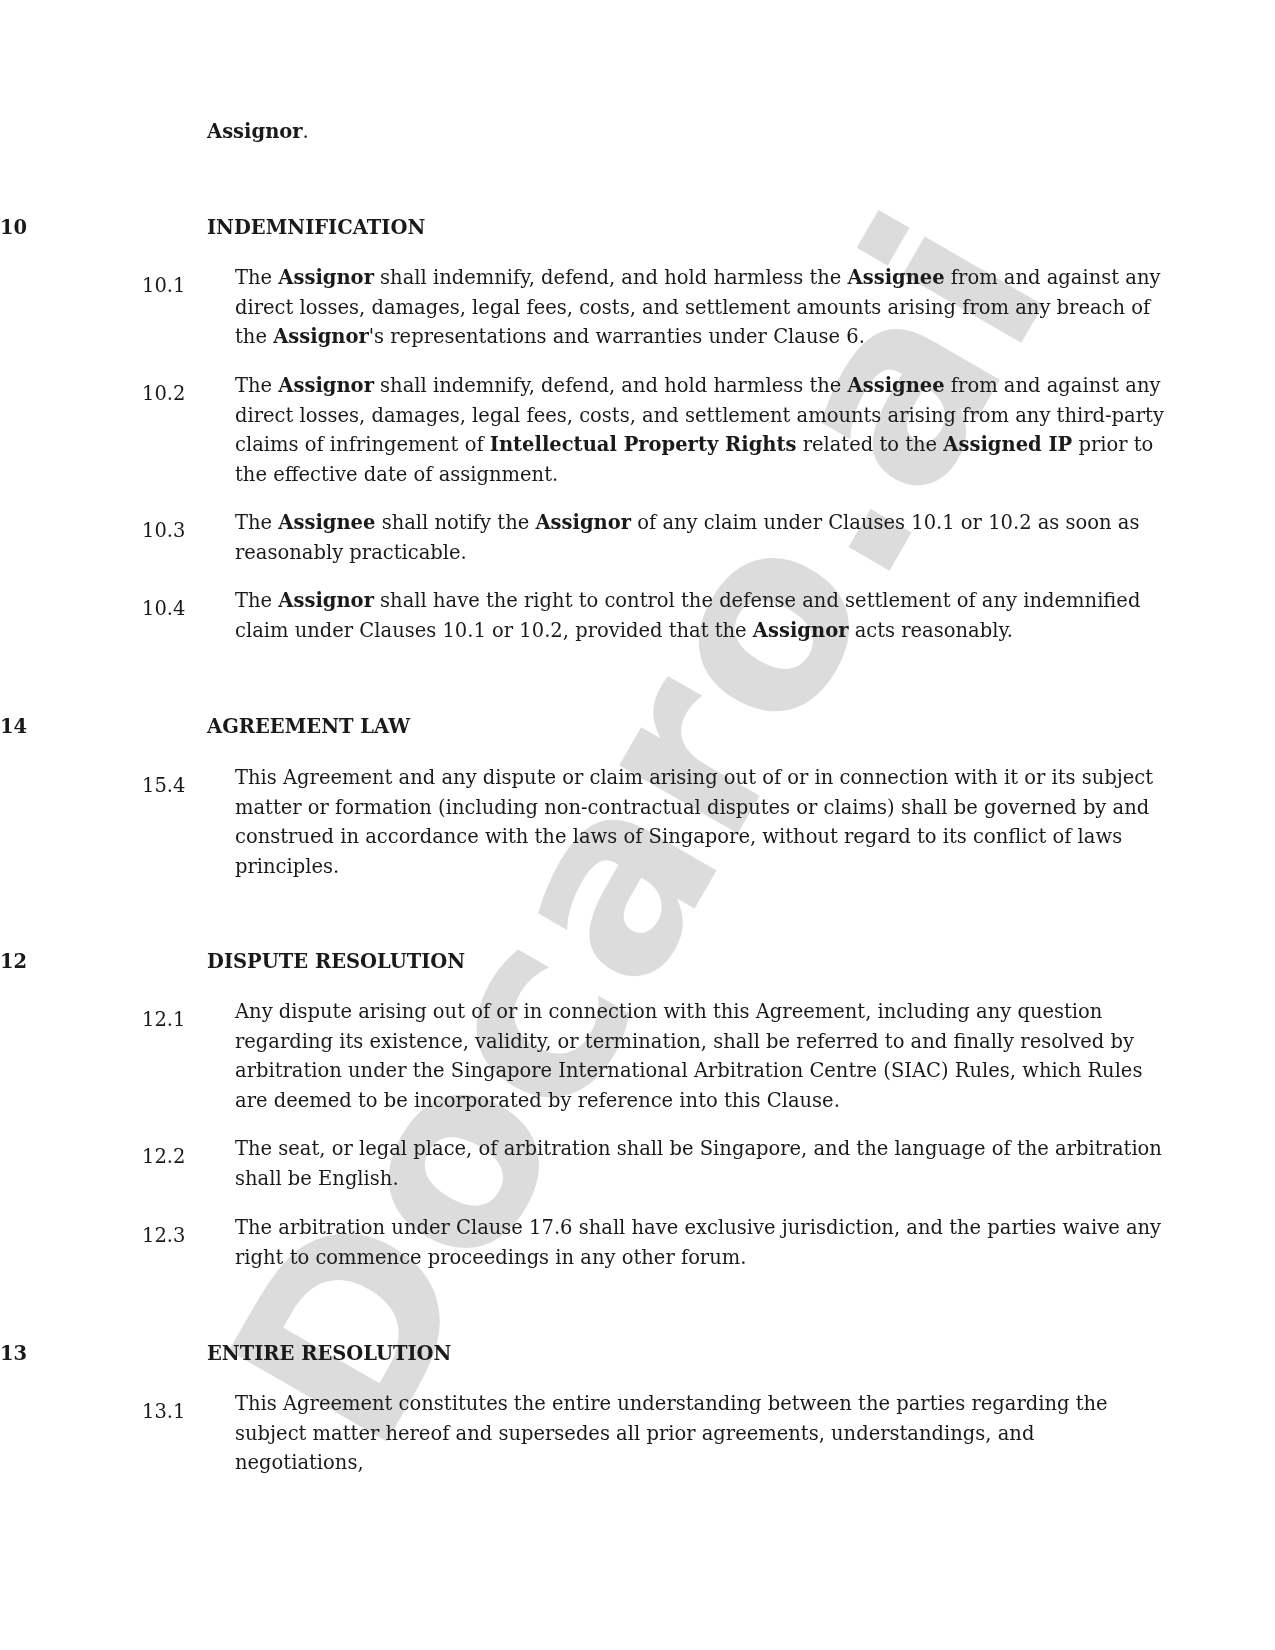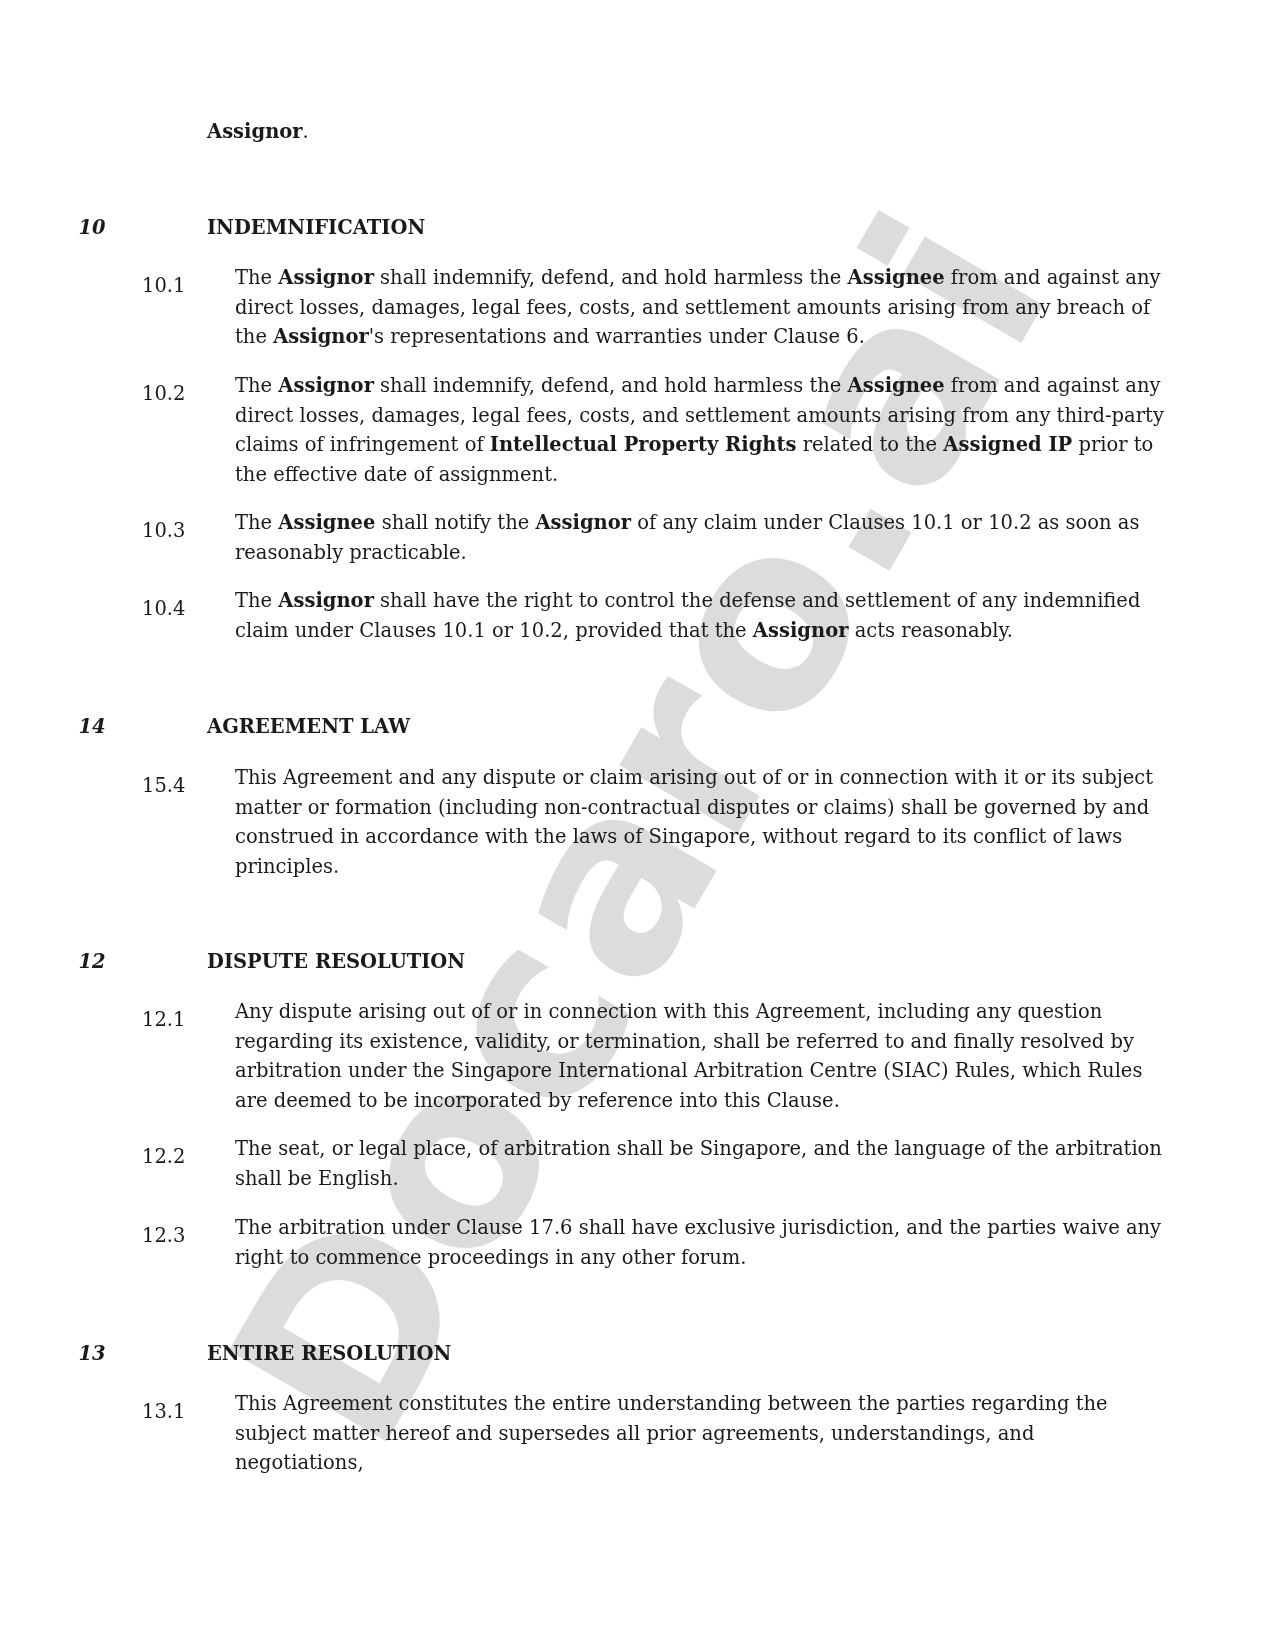--- a/index.html
+++ b/index.html
@@ -56,23 +56,22 @@
     .heading {
       position: absolute;
       left: 0;
       width: 1275px;
       font-weight: bold;
       font-size: 19.5px;
     }
     .heading .num {
       position: absolute;
       width: 184px;
-      text-align: center;
+      text-align: left;
       left: 0;
-      font-style: italic;
     }
     .heading .title {
       position: absolute;
       left: 207px;
     }
     .clause {
       position: absolute;
       left: 0;
       width: 1275px;
     }

